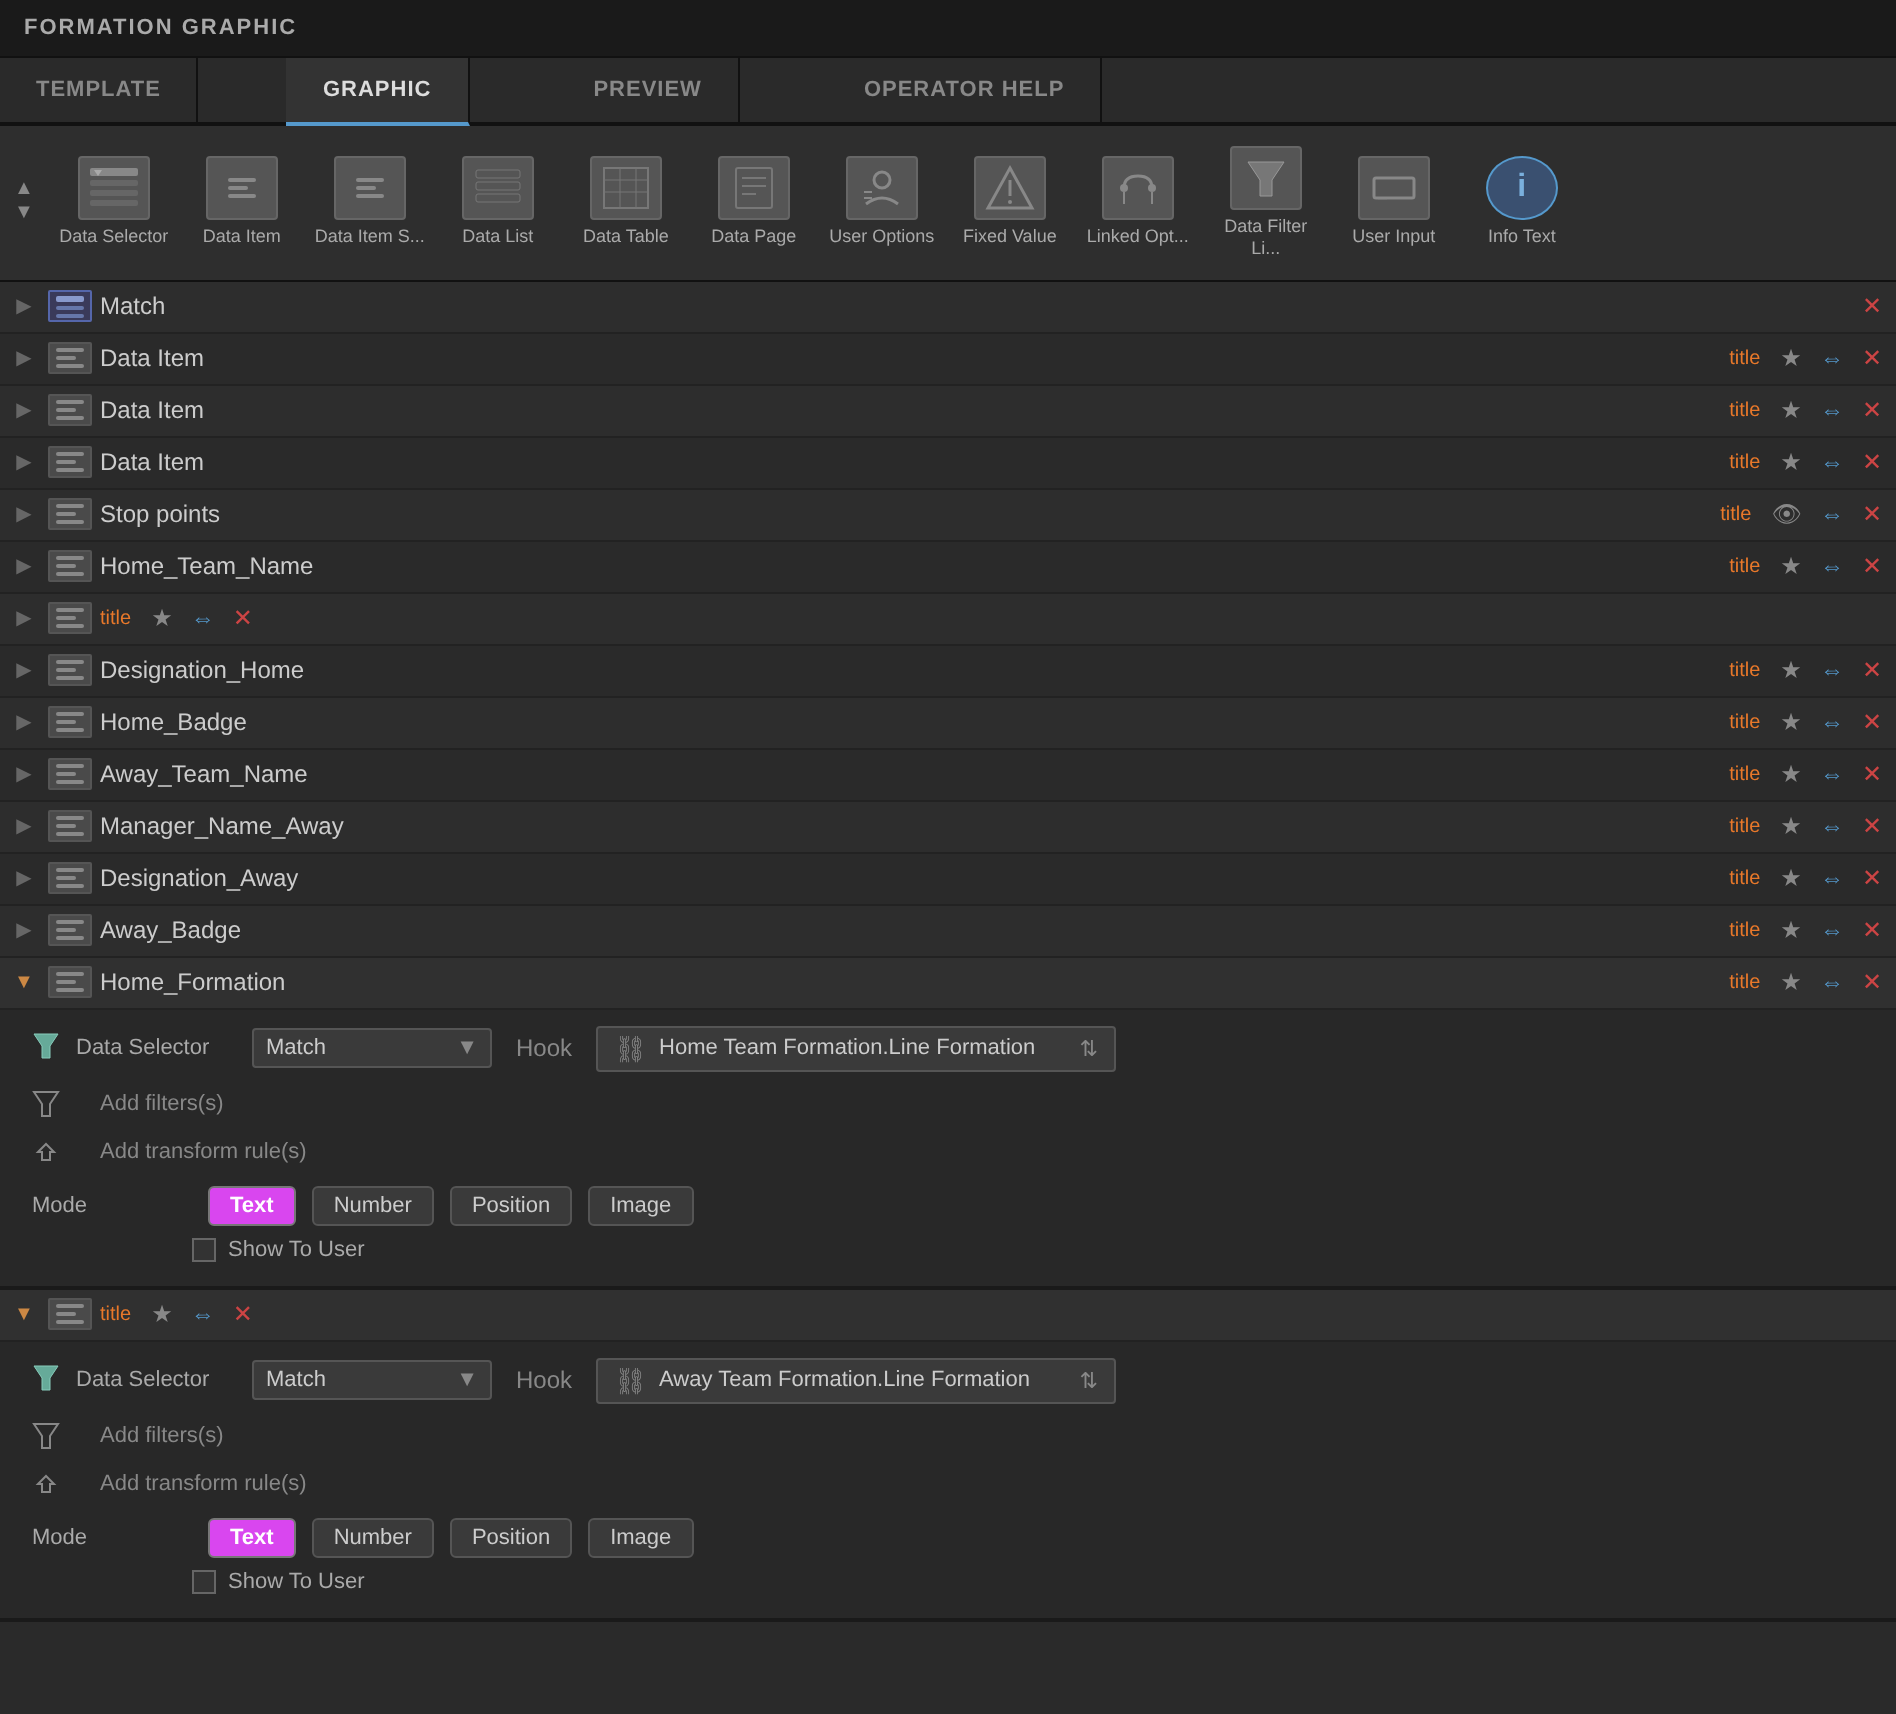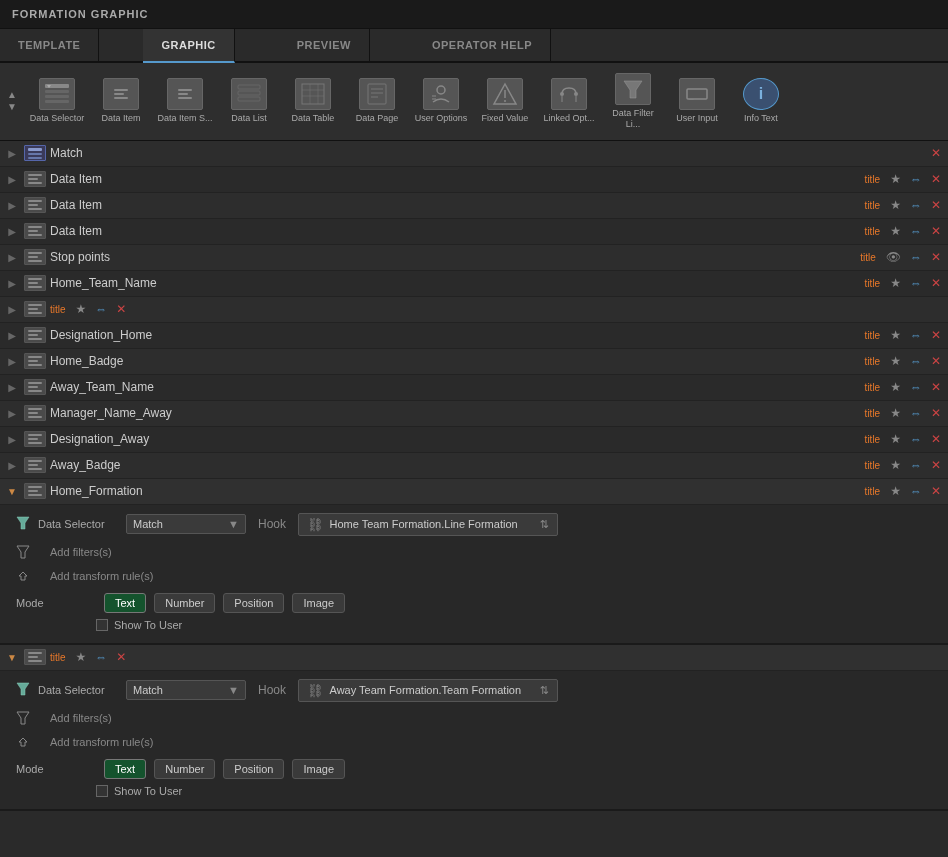--- a/index.html
+++ b/index.html
@@ -251,23 +251,24 @@
     .mode-btn {
       background: #3a3a3a;
       border: 1px solid #555;
       color: #ccc;
       font-size: 11px;
       padding: 3px 10px;
       border-radius: 3px;
       cursor: pointer;
     }
     .mode-btn.active {
-      background: #14532d;
+      background: #d946ef;
       border-color: #777;
       color: #fff;
+      font-weight: bold;
     }
 
     .show-user-row {
       display: flex;
       align-items: center;
       gap: 6px;
       margin-top: 6px;
       padding-left: 80px;
     }
     .checkbox {
@@ -791,21 +792,21 @@
           </svg>
       </span>
       <span class="form-label">Data Selector</span>
       <div class="select-control" style="min-width:120px;">
         <span>Match</span>
         <span style="margin-left:auto;color:#888;">▼</span>
       </div>
       <span style="color:#888; font-size:12px; margin:0 4px;">Hook</span>
       <div class="hook-control">
         <span class="hook-icon">⛓</span>
-        <span>Away Team Formation.Team Formation</span>
+        <span>Away Team Formation.Line Formation</span>
         <span style="margin-left:auto;color:#888;">⇅</span>
       </div>
     </div>
 
     <div class="add-filters-row">
       <svg width="14" height="14" viewBox="0 0 14 14">
           <polygon points="1,1 13,1 9,7 9,13 5,13 5,7" fill="none" stroke="#888" stroke-width="1"></polygon>
         </svg>
       <span>Add filters(s)</span>
     </div>

